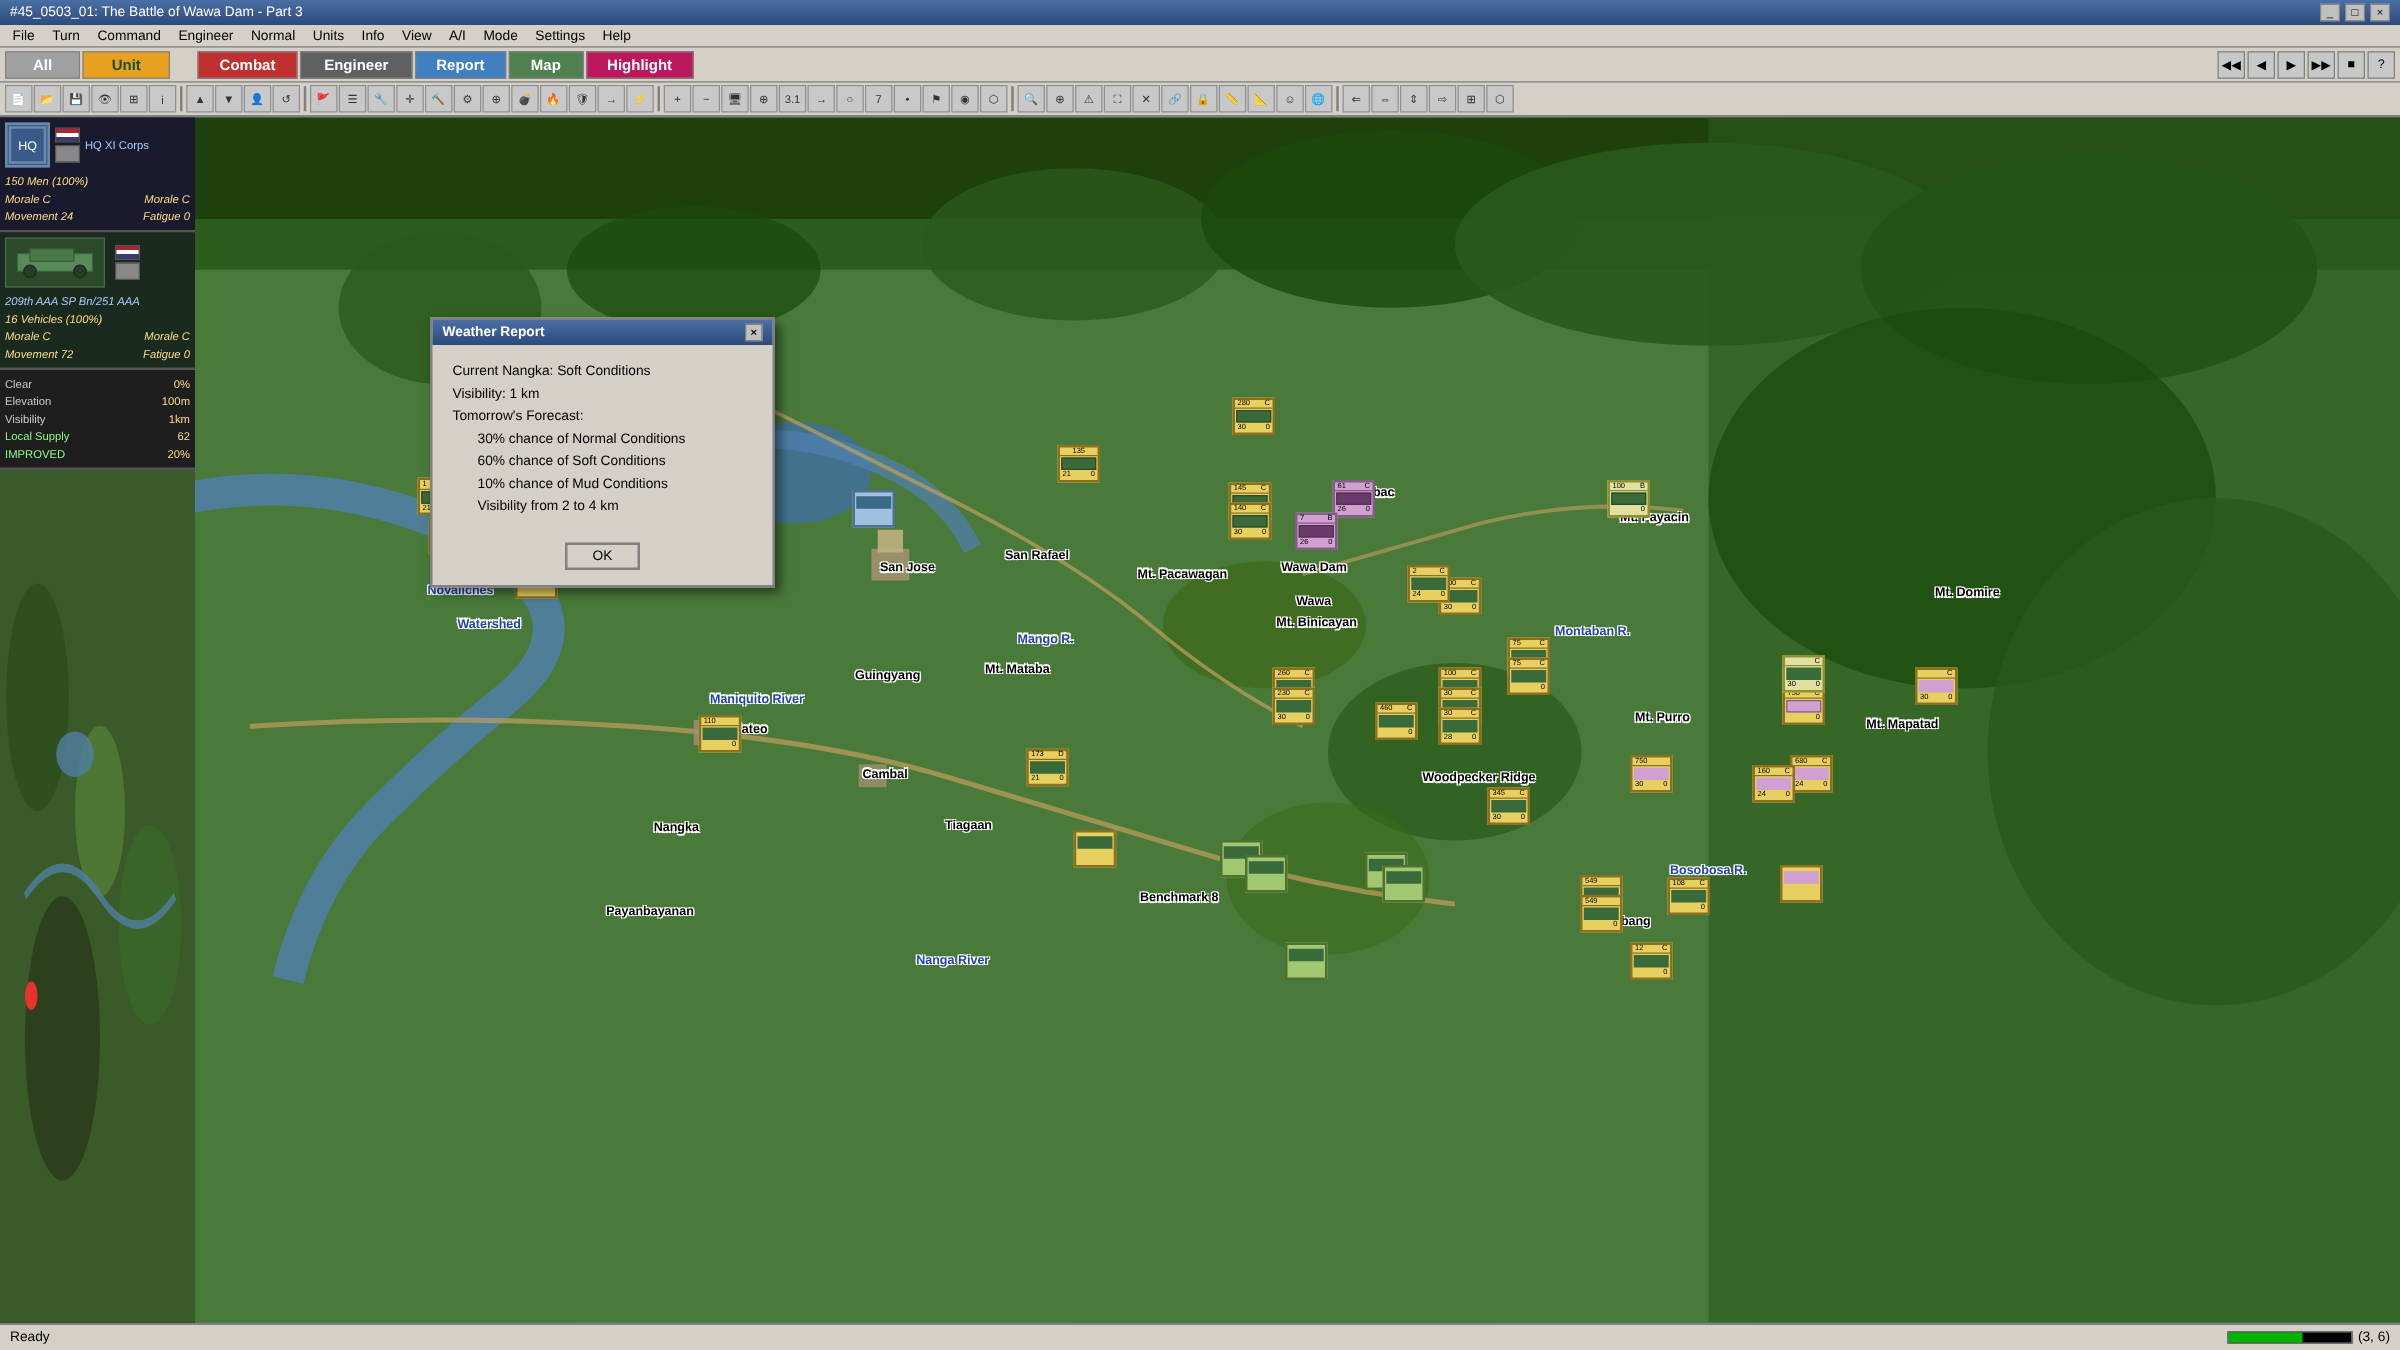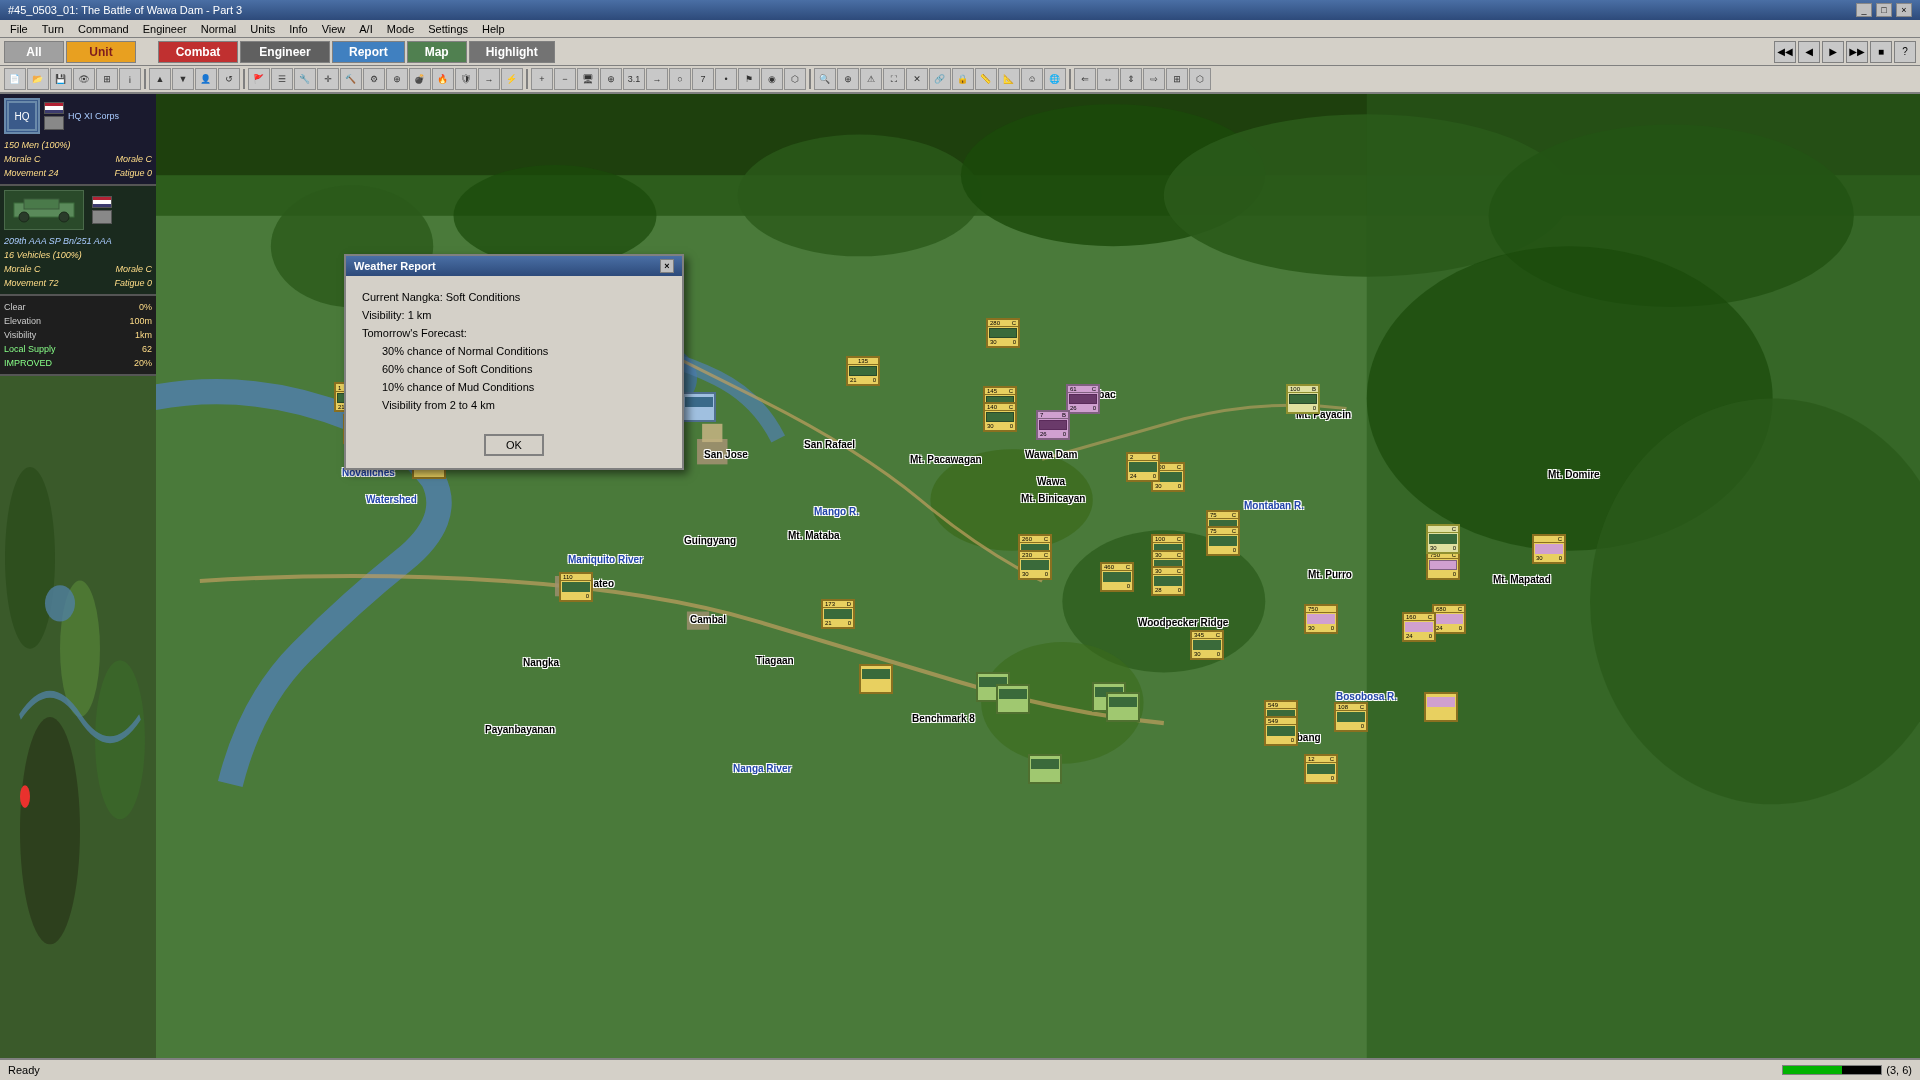--- a/index.html
+++ b/index.html
@@ -76,26 +76,26 @@
       padding: 0 16px;
       border: 1px solid #808080;
       cursor: pointer;
       font-size: 12px;
       font-weight: bold;
       display: flex;
       align-items: center;
       justify-content: center;
     }
     .tab-all { background: #a0a0a0; color: #fff; min-width: 60px; }
-    .tab-unit { background: #e8a020; color: #7f1d1d; min-width: 70px; }
+    .tab-unit { background: #e8a020; color: #14532d; min-width: 70px; }
     .tab-combat { background: #c03030; color: #fff; min-width: 80px; margin-left: 20px; }
     .tab-engineer { background: #606060; color: #fff; min-width: 90px; }
     .tab-report { background: #4080c0; color: #fff; min-width: 70px; }
     .tab-map { background: #508050; color: #fff; min-width: 60px; }
-    .tab-highlight { background: #737373; color: #fff; min-width: 80px; }
+    .tab-highlight { background: #be185d; color: #fff; min-width: 80px; }
     .nav-btn {
       width: 22px;
       height: 22px;
       background: #c8c8c8;
       border: 1px solid #808080;
       display: flex;
       align-items: center;
       justify-content: center;
       cursor: pointer;
       font-size: 10px;
@@ -263,21 +263,21 @@
       font-size: 11px;
     }
     .status-item { color: #000; }
     .status-coords { margin-left: auto; }
 
     
     #weather-dialog {
       position: absolute;
       left: 188px;
       top: 160px;
-      width: 340px;
+      width: 276px;
       background: #d4d0c8;
       border: 2px solid #808080;
       box-shadow: 4px 4px 8px rgba(0,0,0,0.5);
       z-index: 1000;
     }
     #weather-dialog-title {
       background: linear-gradient(to bottom, #4a6fa5, #2d4a7a);
       color: #fff;
       padding: 3px 8px;
       font-size: 11px;

